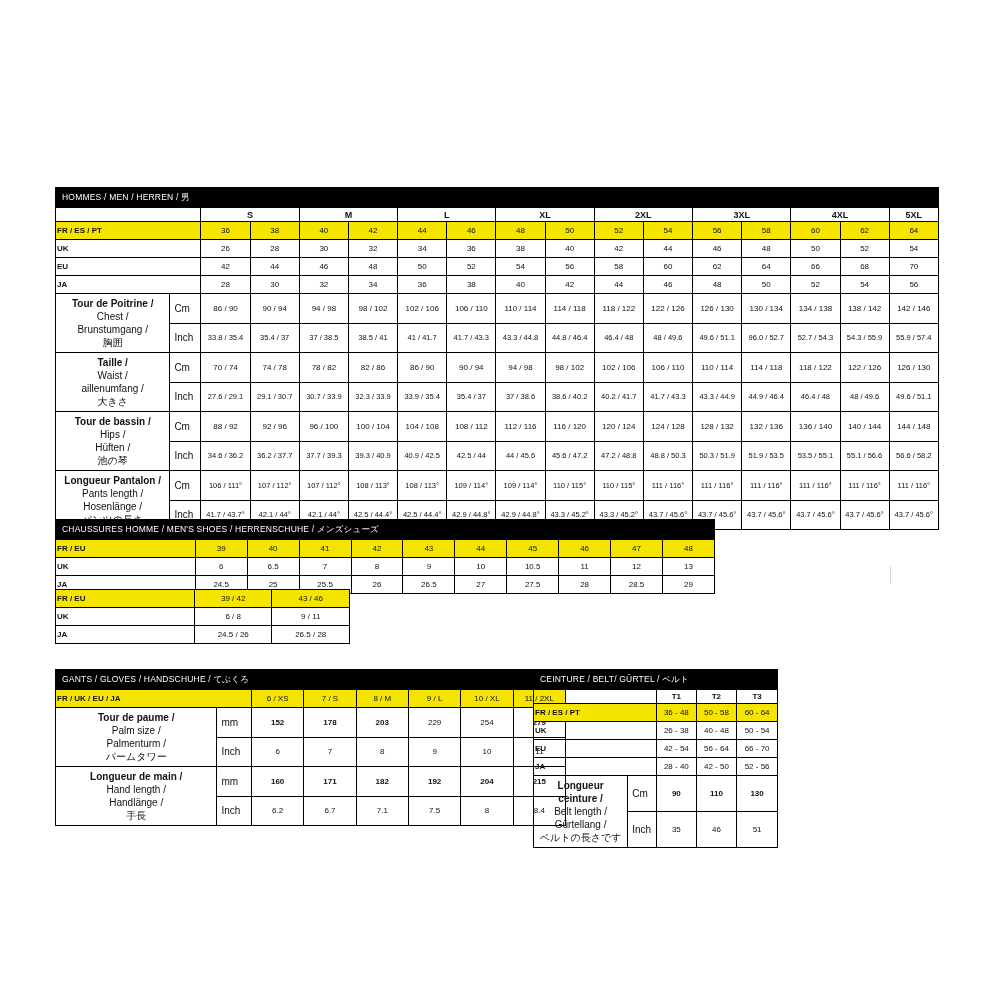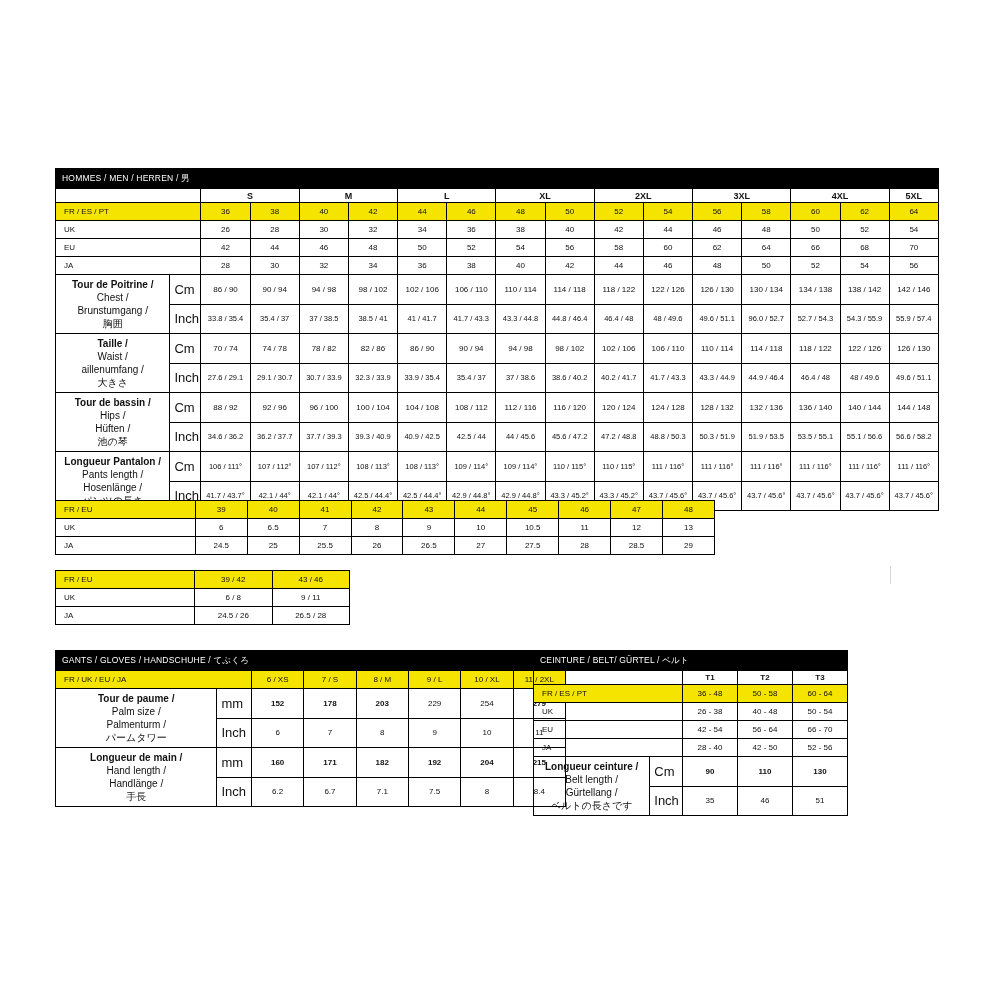--- a/index.html
+++ b/index.html
@@ -1,49 +1,49 @@
 <!DOCTYPE html>
 <html><head>
 <meta charset="utf-8">
 <style>
   html,body{margin:0;padding:0;background:#fff;}
   body{width:1005px;height:1005px;font-family:"Liberation Sans",sans-serif;color:#111;}
   .page{position:relative;width:1005px;height:1005px;}
 
-  table{border-collapse:collapse;}
+  table{border-collapse:collapse;margin-top:19px;}
   td,th{border:1px solid #000;font-weight:normal;text-align:center;vertical-align:middle;padding:0;}
 
   
   .secbar{background:#000;color:#fff;font-size:8.5px;padding:3px 6px;text-align:left;letter-spacing:.2px;}
 
   
   .yellow{background:#f5e400;font-weight:bold;}
 
   
   #men-table{width:884px;font-size:8px;}
   #men-table td{height:13px;}
-  .unit{font-size:13px;text-align:left;padding-left:4px;width:26px;}
+  .unit{font-size:10px;text-align:left;padding-left:4px;width:26px;}
   .grp{font-weight:bold;font-size:9px;}
   .rowlabel-block{text-align:center;padding:3px 5px;font-size:10px;line-height:1.3;}
 
   
   #shoes-table{width:660px;font-size:8px;}
   #shoes-table td{height:13px;}
   #sock-table{width:295px;font-size:8px;}
   #sock-table td{height:13px;}
 
   
   #gloves-table{width:511px;font-size:8px;}
   #gloves-table td{height:13px;}
 
   
-  #belt-table{width:315px;font-size:8px;}
+  #belt-table{width:245px;font-size:8px;}
   #belt-table td{height:13px;}
 
-  .leftcell{text-align:left;padding:2px 8px;}
+  .leftcell{text-align:left;padding:2px 1px;font-weight:bold;}
   .small{font-size:7.5px;}
   .nb{border:none;}
 
   .pos{position:absolute;}
   .tick{position:absolute;width:1px;height:18px;background:#d8d8d8;}
 </style>
 </head>
 <body>
 
 <div class="page">
@@ -348,20 +348,23 @@
           <col style="width:52px">
           <col style="width:52px">
           <col style="width:52px">
         <col style="width:52px">
           <col style="width:52px">
           <col style="width:52px">
           <col style="width:52px">
           <col style="width:52px">
       </colgroup>
       <tbody>
+          <tr>
+        <td colspan="11" class="secbar">CHAUSSURES HOMME / MEN'S SHOES / HERRENSCHUHE / メンズシューズ</td>
+      </tr>
       <tr class="yellow">
         <td class="leftcell">FR / EU</td>
         <td>39</td>
         <td>40</td>
         <td>41</td>
         <td>42</td>
         <td>43</td>
         <td>44</td>
         <td>45</td>
         <td>46</td>

